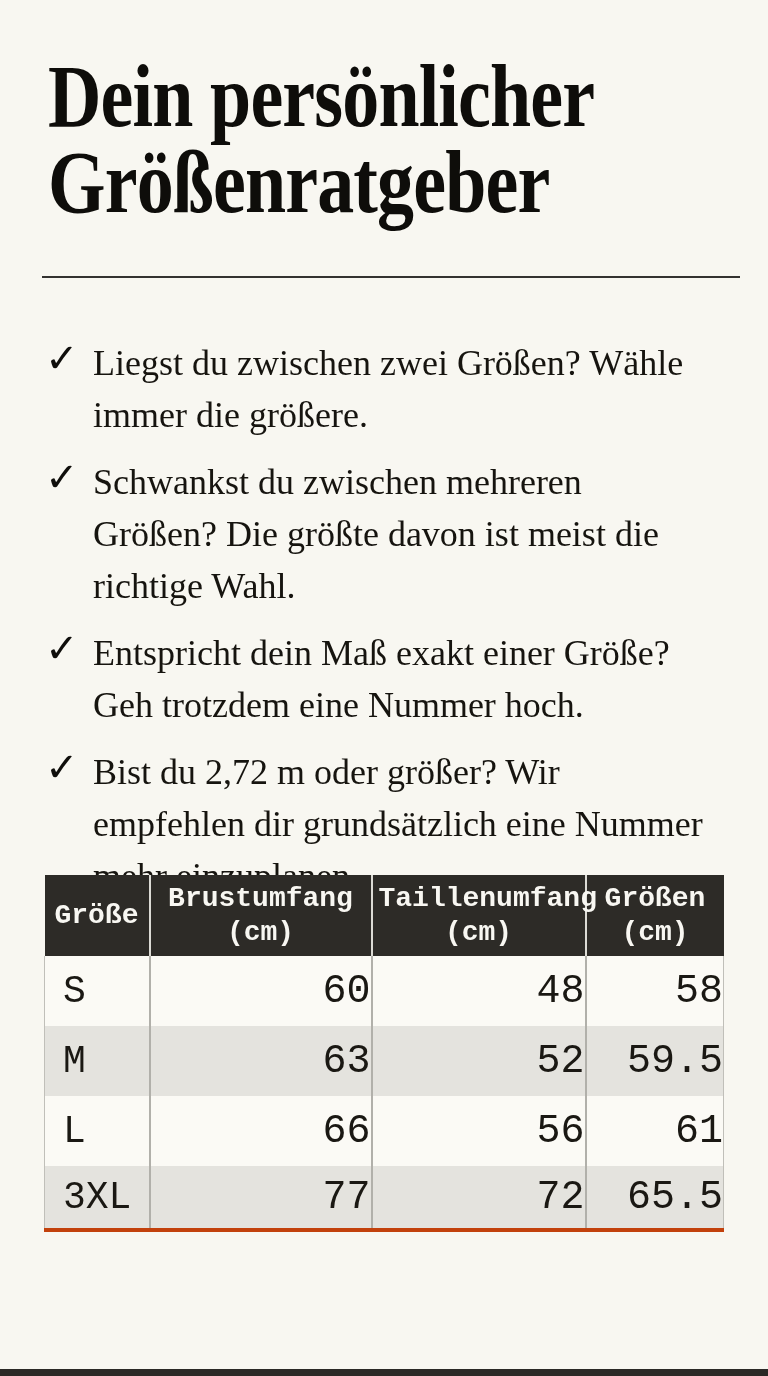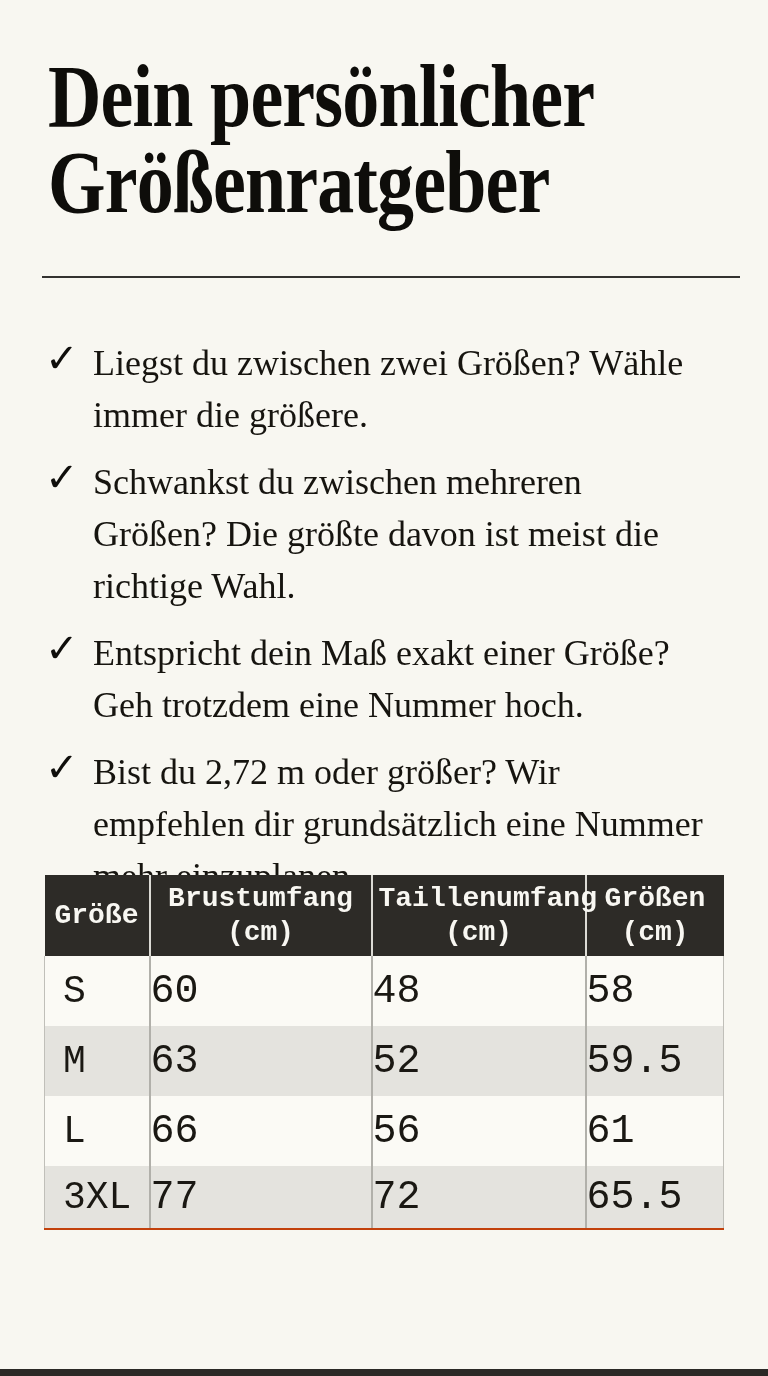--- a/index.html
+++ b/index.html
@@ -84,38 +84,38 @@
     text-align: center;
     vertical-align: middle;
     padding: 0 6px;
   }
   .size-table th + th { border-left: 2px solid #dcdbd5; }
   .th-unit { display: block; }
 
   .size-table td {
     height: 70px;
     font-size: 40px;
-    text-align: left;
+    text-align: right;
     vertical-align: middle;
     color: #1a1813;
     padding: 0;
   }
   .size-table td + td { border-left: 2px solid #b1b0aa; }
   .size-table td:first-child {
     text-align: left;
     padding-left: 18px;
     font-size: 38px;
     border-left: 1px solid #c0bfb9;
   }
   .size-table td:last-child { border-right: 1px solid #c0bfb9; }
   .size-table tbody tr:nth-child(odd)  td { background: #fbfaf5; }
   .size-table tbody tr:nth-child(even) td { background: #e4e3de; }
   .size-table tbody tr:last-child td {
     height: 62px;
-    border-bottom: 2px solid #c2410c;
+    border-bottom: 4px solid #c2410c;
   }
 
   
   .bottom-bar {
     position: absolute;
     left: 0; bottom: 0;
     width: 768px; height: 7px;
     background: #2b2926;
   }
 </style>

